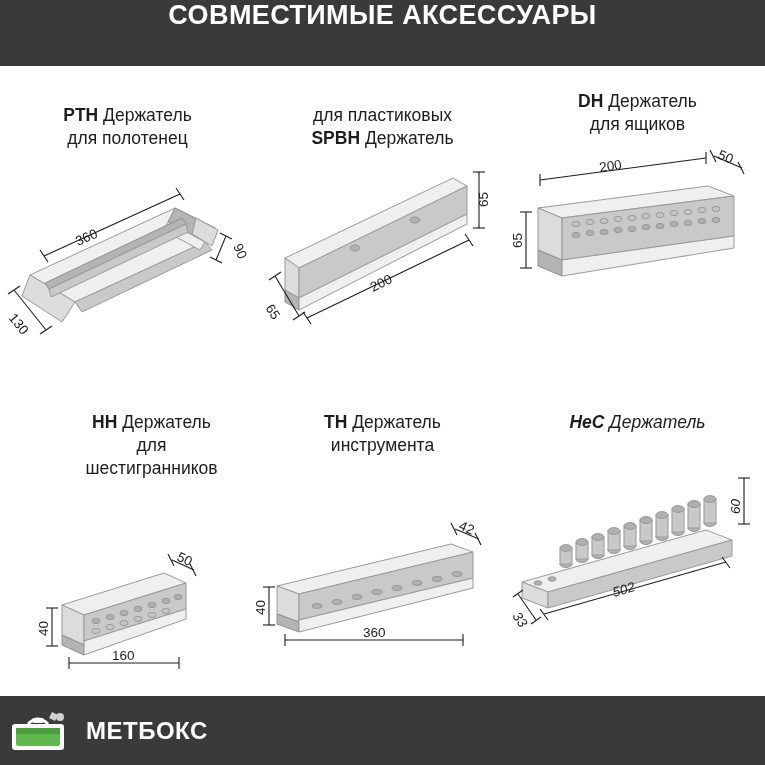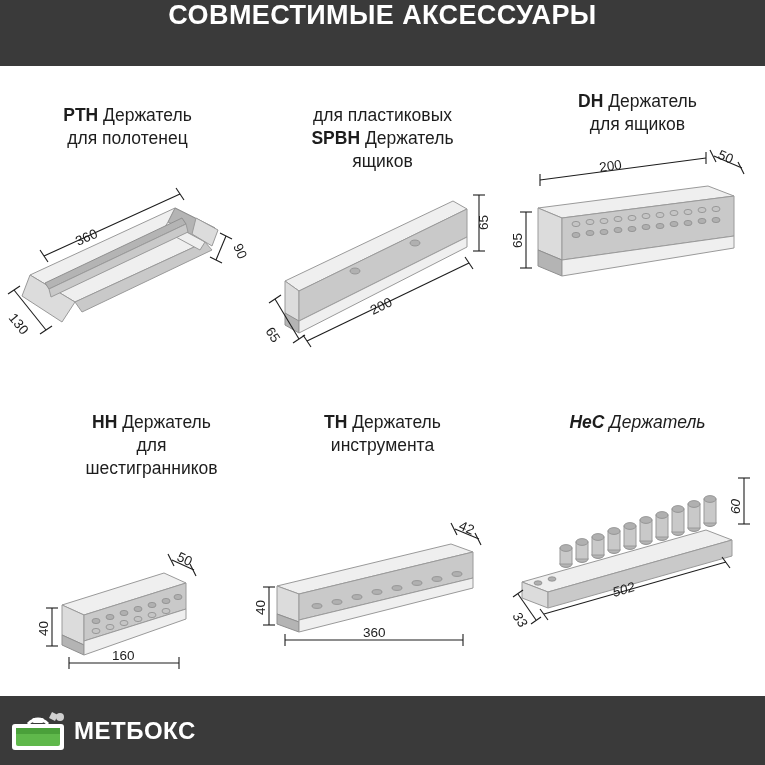--- a/index.html
+++ b/index.html
@@ -97,20 +97,21 @@
     background: #3a3a3a;
   }
   .logo {
     position: absolute;
     left: 8px;
     top: 6px;
     width: 190px;
     height: 57px;
     display: flex;
     align-items: center;
+    gap: 12px;
   }
   .logo-box {
     position: relative;
     width: 60px;
     height: 46px;
     margin-right: 6px;
   }
   .logo-text {
     color: #ffffff;
     font-size: 24px;
@@ -171,21 +172,20 @@
             <text class="dim-text" x="8" y="168" transform="rotate(51 8 168)">130</text>
           </g>
         </svg>
       </div>
     </div>
 
     <div class="cell" style="left:255px; top:38px;">
       <div class="cell-title">
         <div>для пластиковых</div>
         <div><b>SPBH</b><span> Держатель</span></div>
-        <div>ящиков</div>
       </div>
       <div class="art">
         <svg width="255" height="200" viewBox="0 0 255 200">
           <g>
             <polygon class="body-face3" points="30,108 198,28 212,36 44,118"></polygon>
             <polygon class="body-face" points="30,108 44,118 44,150 30,140"></polygon>
             <polygon class="body-face2" points="44,118 212,36 212,64 44,148"></polygon>
             <polygon class="body-dark" points="30,140 44,148 44,160 30,152"></polygon>
             <polygon class="body-face3" points="44,148 212,64 212,74 44,160"></polygon>
 

